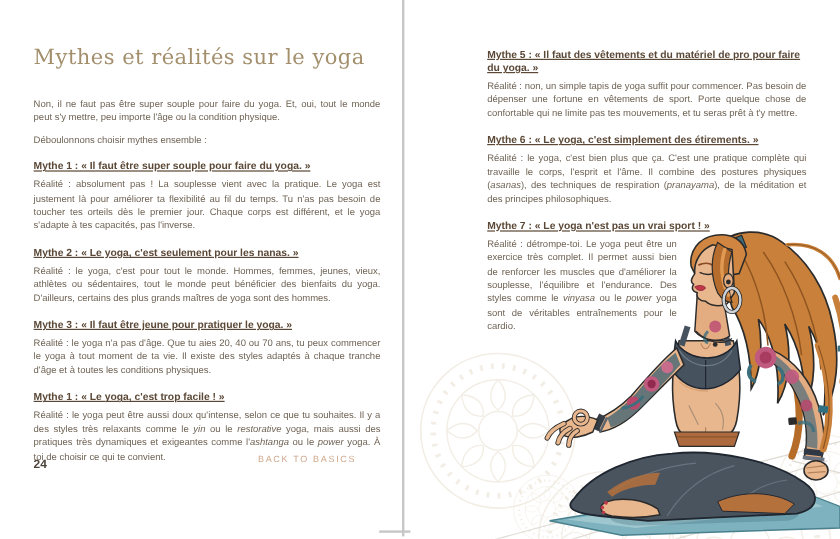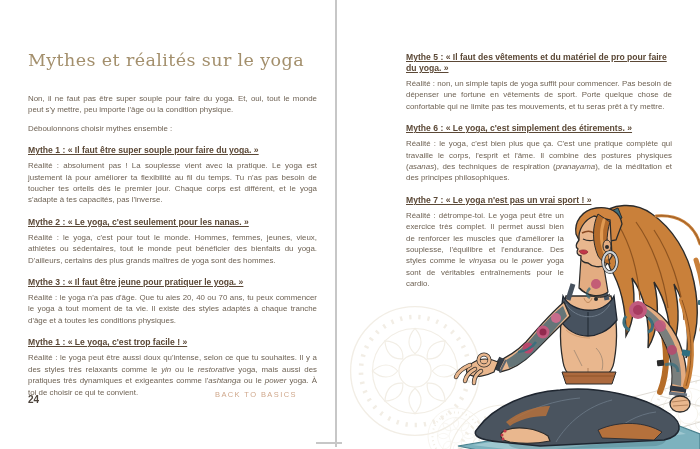--- a/index.html
+++ b/index.html
@@ -1,21 +1,21 @@
 <!DOCTYPE html>
 <html lang="fr"><head>
 <meta charset="utf-8">
 <style>
   * { margin:0; padding:0; box-sizing:border-box; }
   html,body { width:700px; height:449px; }
   body {
     position:relative; overflow:hidden; background:#ffffff;
     font-family:"Liberation Sans", sans-serif; color:#6f6355;
   }
-  .page { position:absolute; top:16px; height:405px; background:#fff; }
+  .page { position:absolute; top:4px; height:405px; background:#fff; }
   .page-left  { left:0; width:335px; }
   .page-right { left:336px; width:364px; }
 
   .content-left { position:absolute; left:28px; top:33px; width:289px; z-index:3; }
   .content-right{ position:absolute; left:70px; top:36px; width:266px; z-index:3; }
 
   h1.book-title {
     font-family:"DejaVu Serif", serif; font-weight:500;
     font-size:17.5px; line-height:22px; letter-spacing:.4px; color:#a38f6c;
   }

